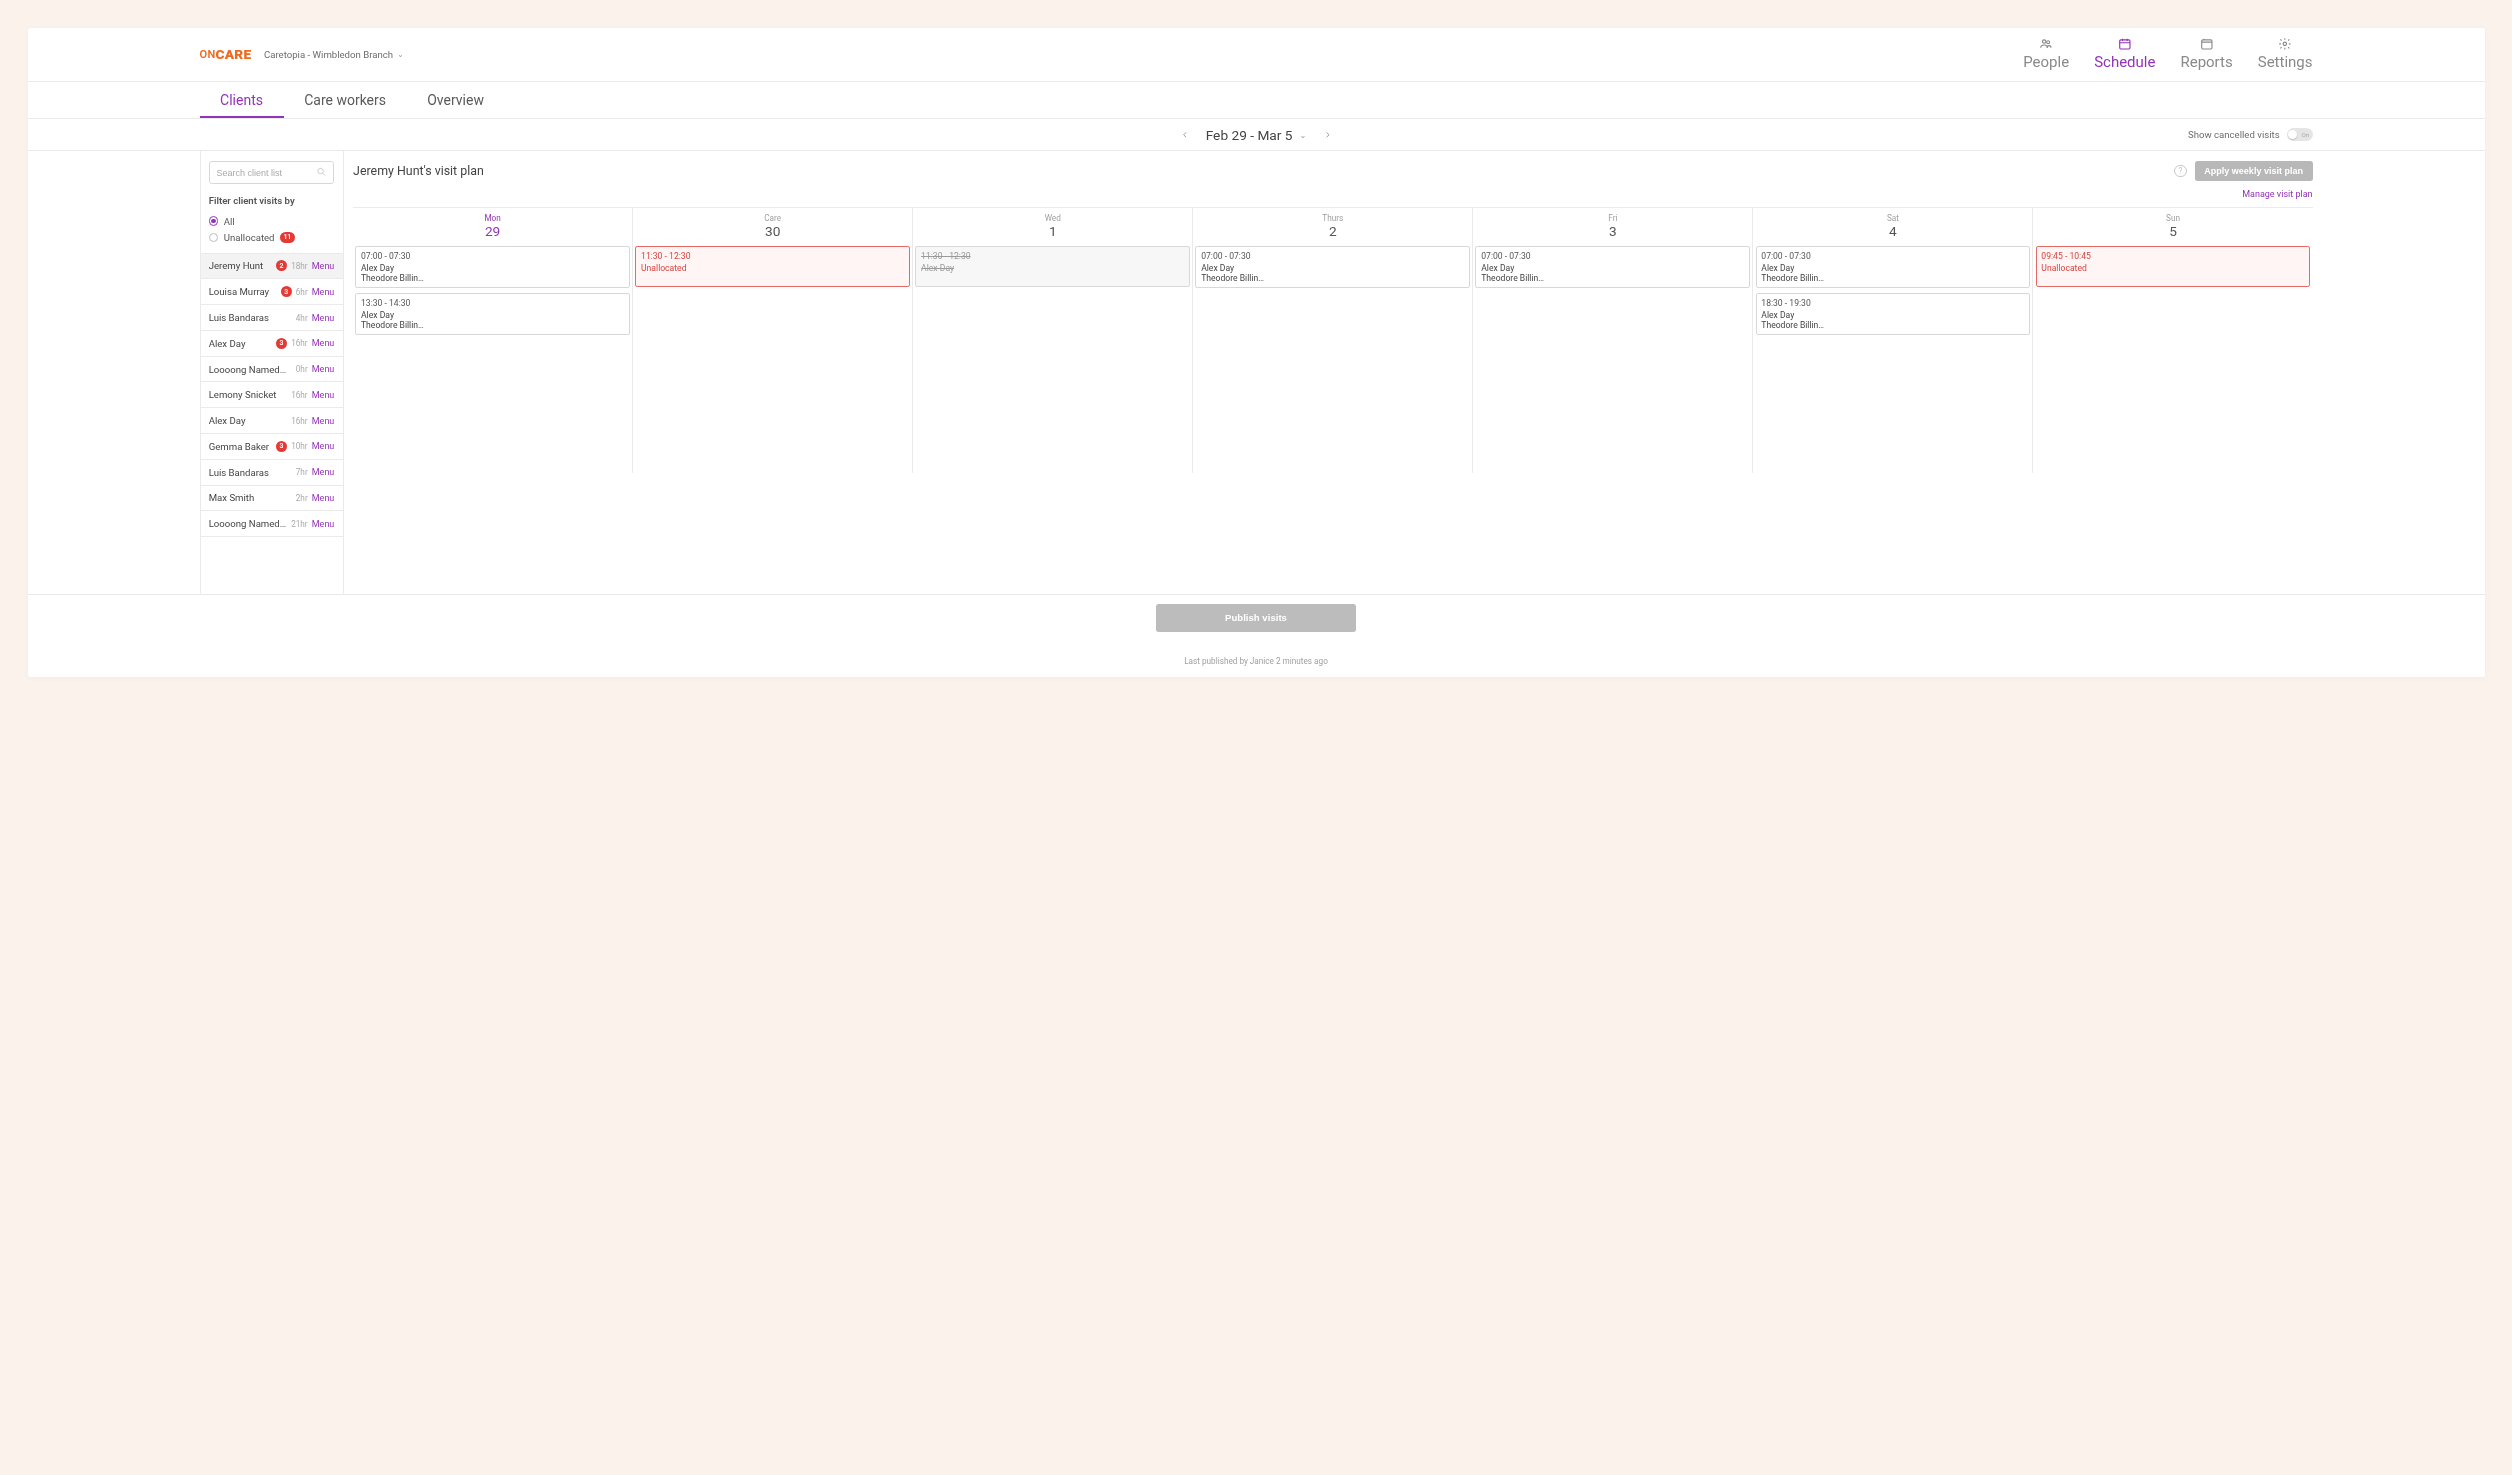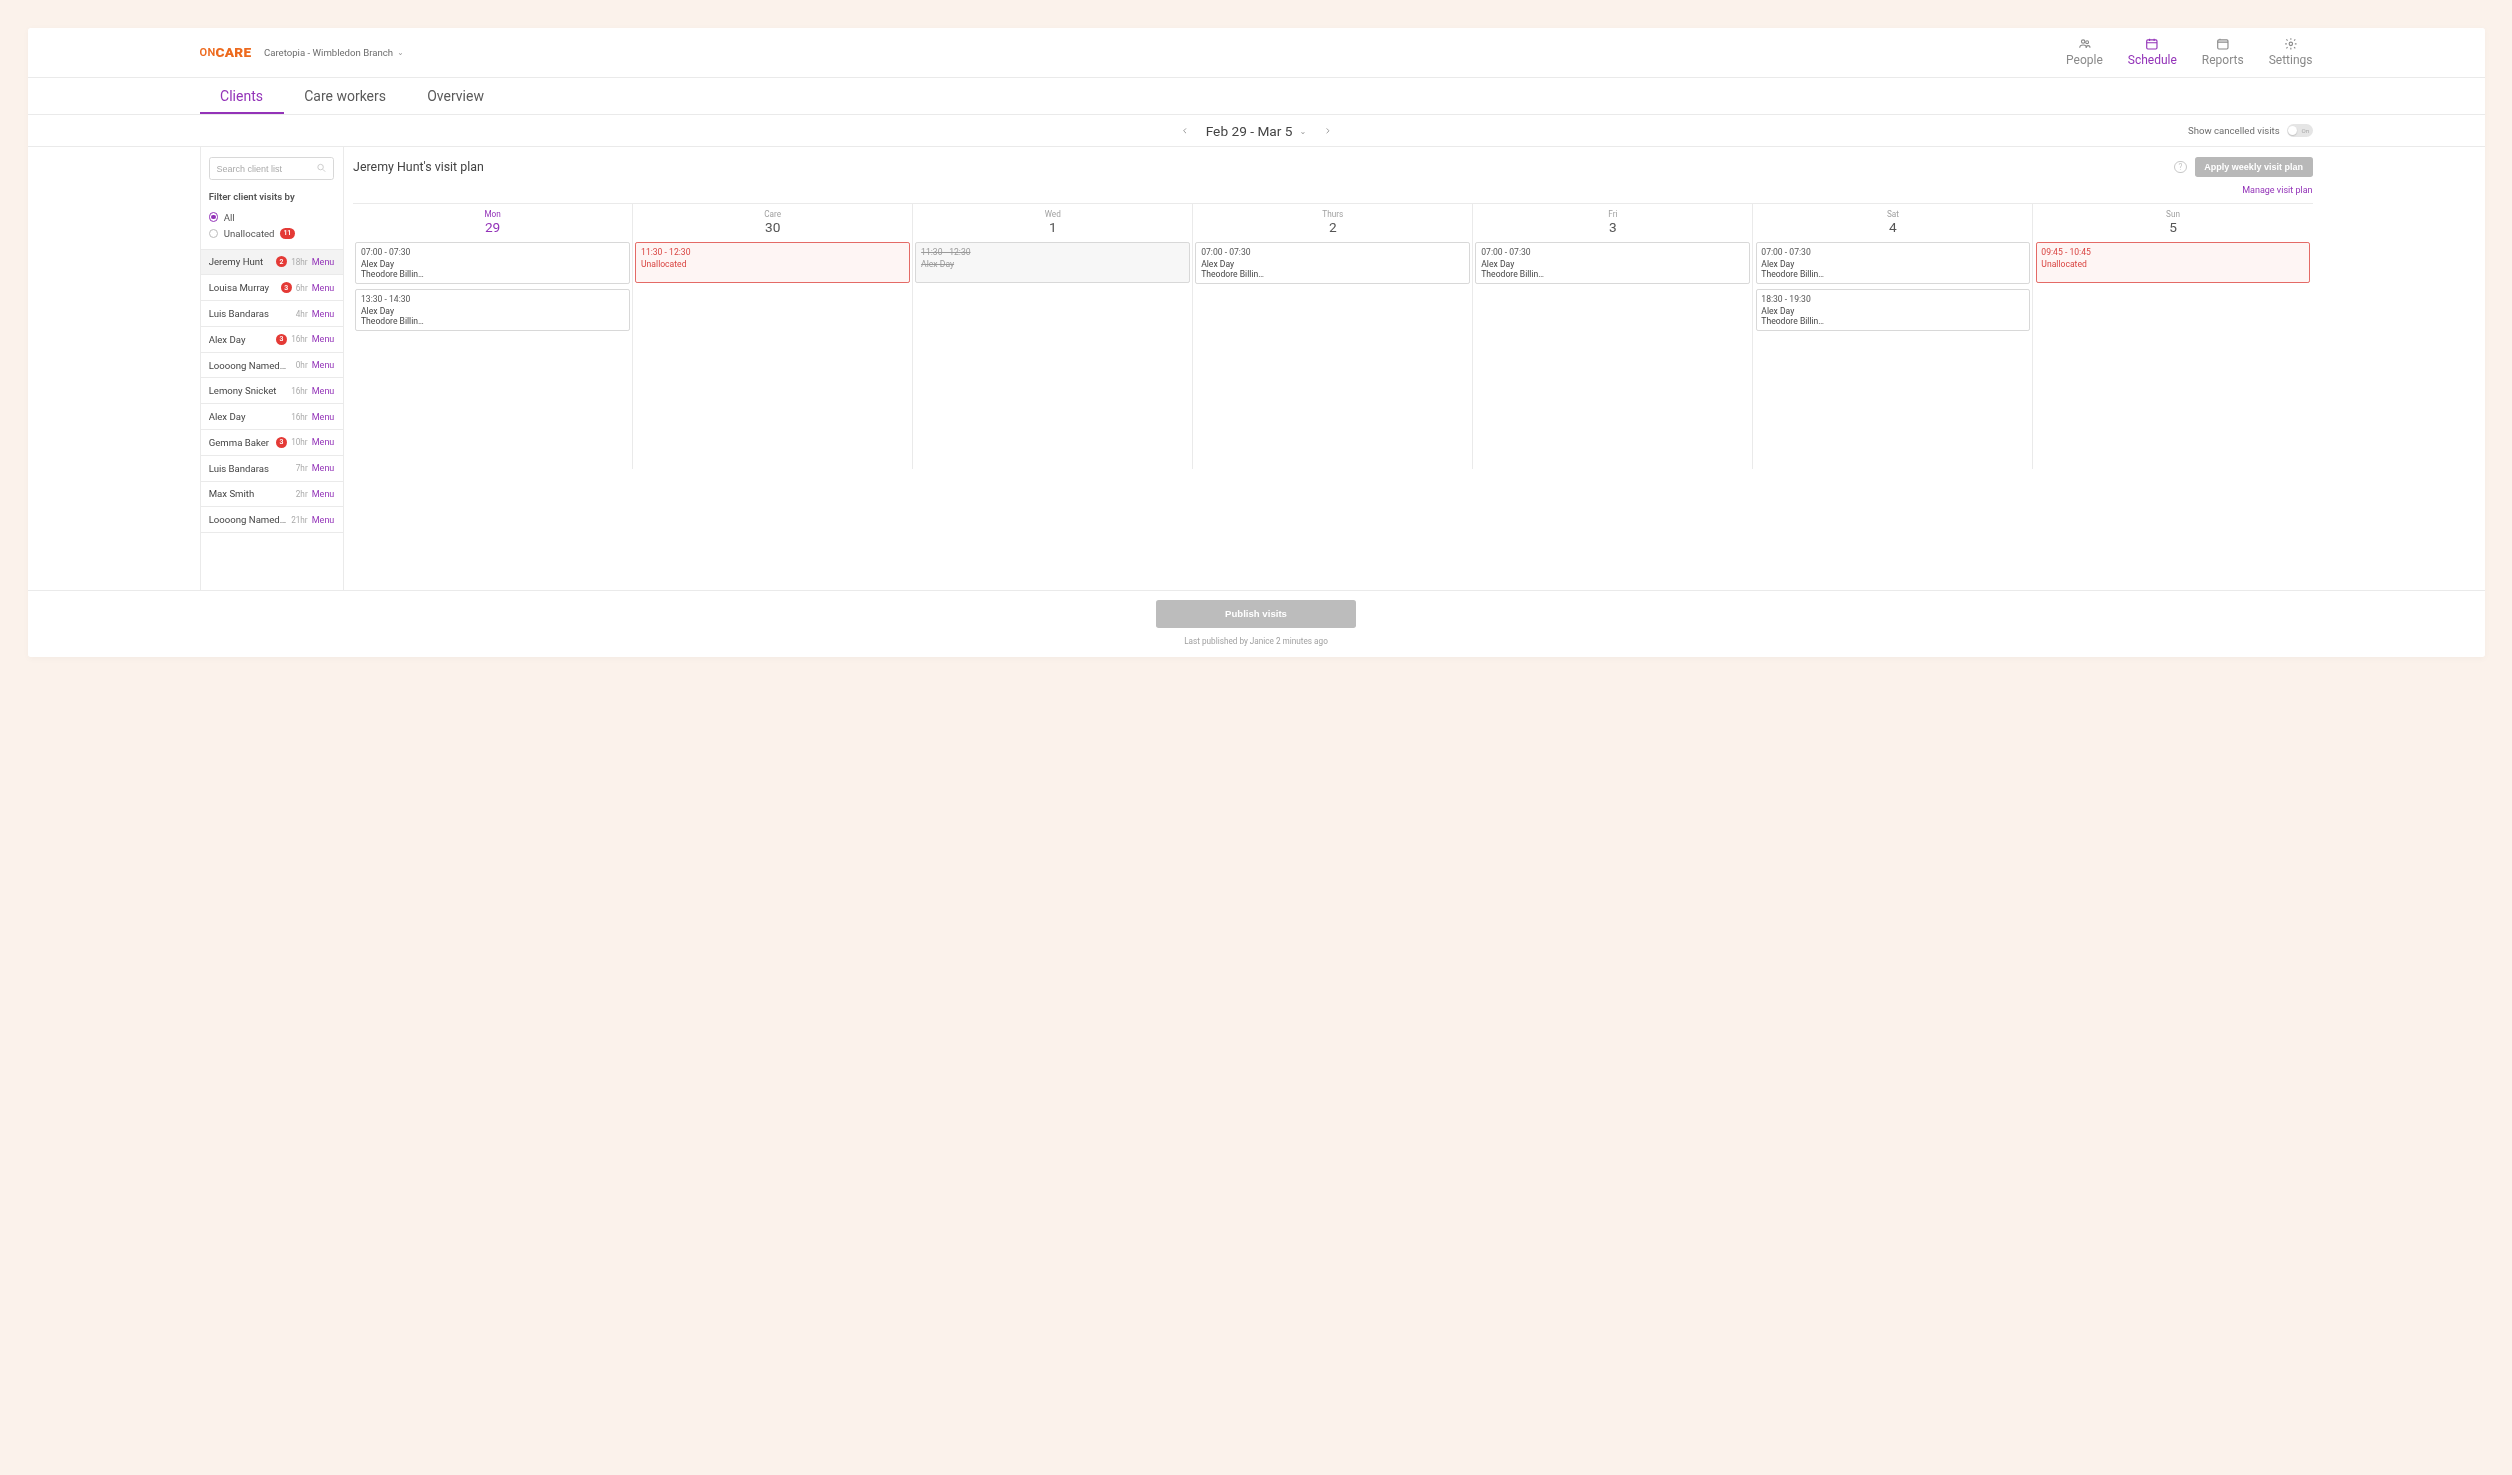--- a/index.html
+++ b/index.html
@@ -45,21 +45,21 @@
     margin-left: auto;
     display: flex;
     gap: 25px;
   }
   .main-nav-item {
     display: flex;
     flex-direction: column;
     align-items: center;
     gap: 2.7px;
     color: #8a8a8a;
-    font-size: 12px;
+    font-size: 15px;
     cursor: pointer;
   }
   .main-nav-item.active { color: #9333b8; }
   .main-nav-item svg { width: 13.7px; height: 13.7px; }
 
   
   .tabs {
     display: flex;
     padding: 0 172px;
     gap: 0;
@@ -230,21 +230,21 @@
   
   .footer {
     border-top:0.7px solid #eaeaea;
     padding: 9.6px 0 11px;
     text-align:center;
   }
   .publish-btn {
     background:#bcbcbc; color:#fff; border:none; border-radius:2.7px;
     padding: 8.2px 69px; font-size:9.6px; font-weight:600; cursor:pointer;
   }
-  .footer-note { margin-top:8px; font-size:8.2px; color:#a0a0a0; }
+  .footer-note { margin-top:24px; font-size:8.2px; color:#a0a0a0; }
 </style>
 </head>
 <body>
 
 <div class="app">
 
   <div class="header">
     <div class="logo">
       <span class="on">ON</span><span class="care">CARE</span>
     </div>

